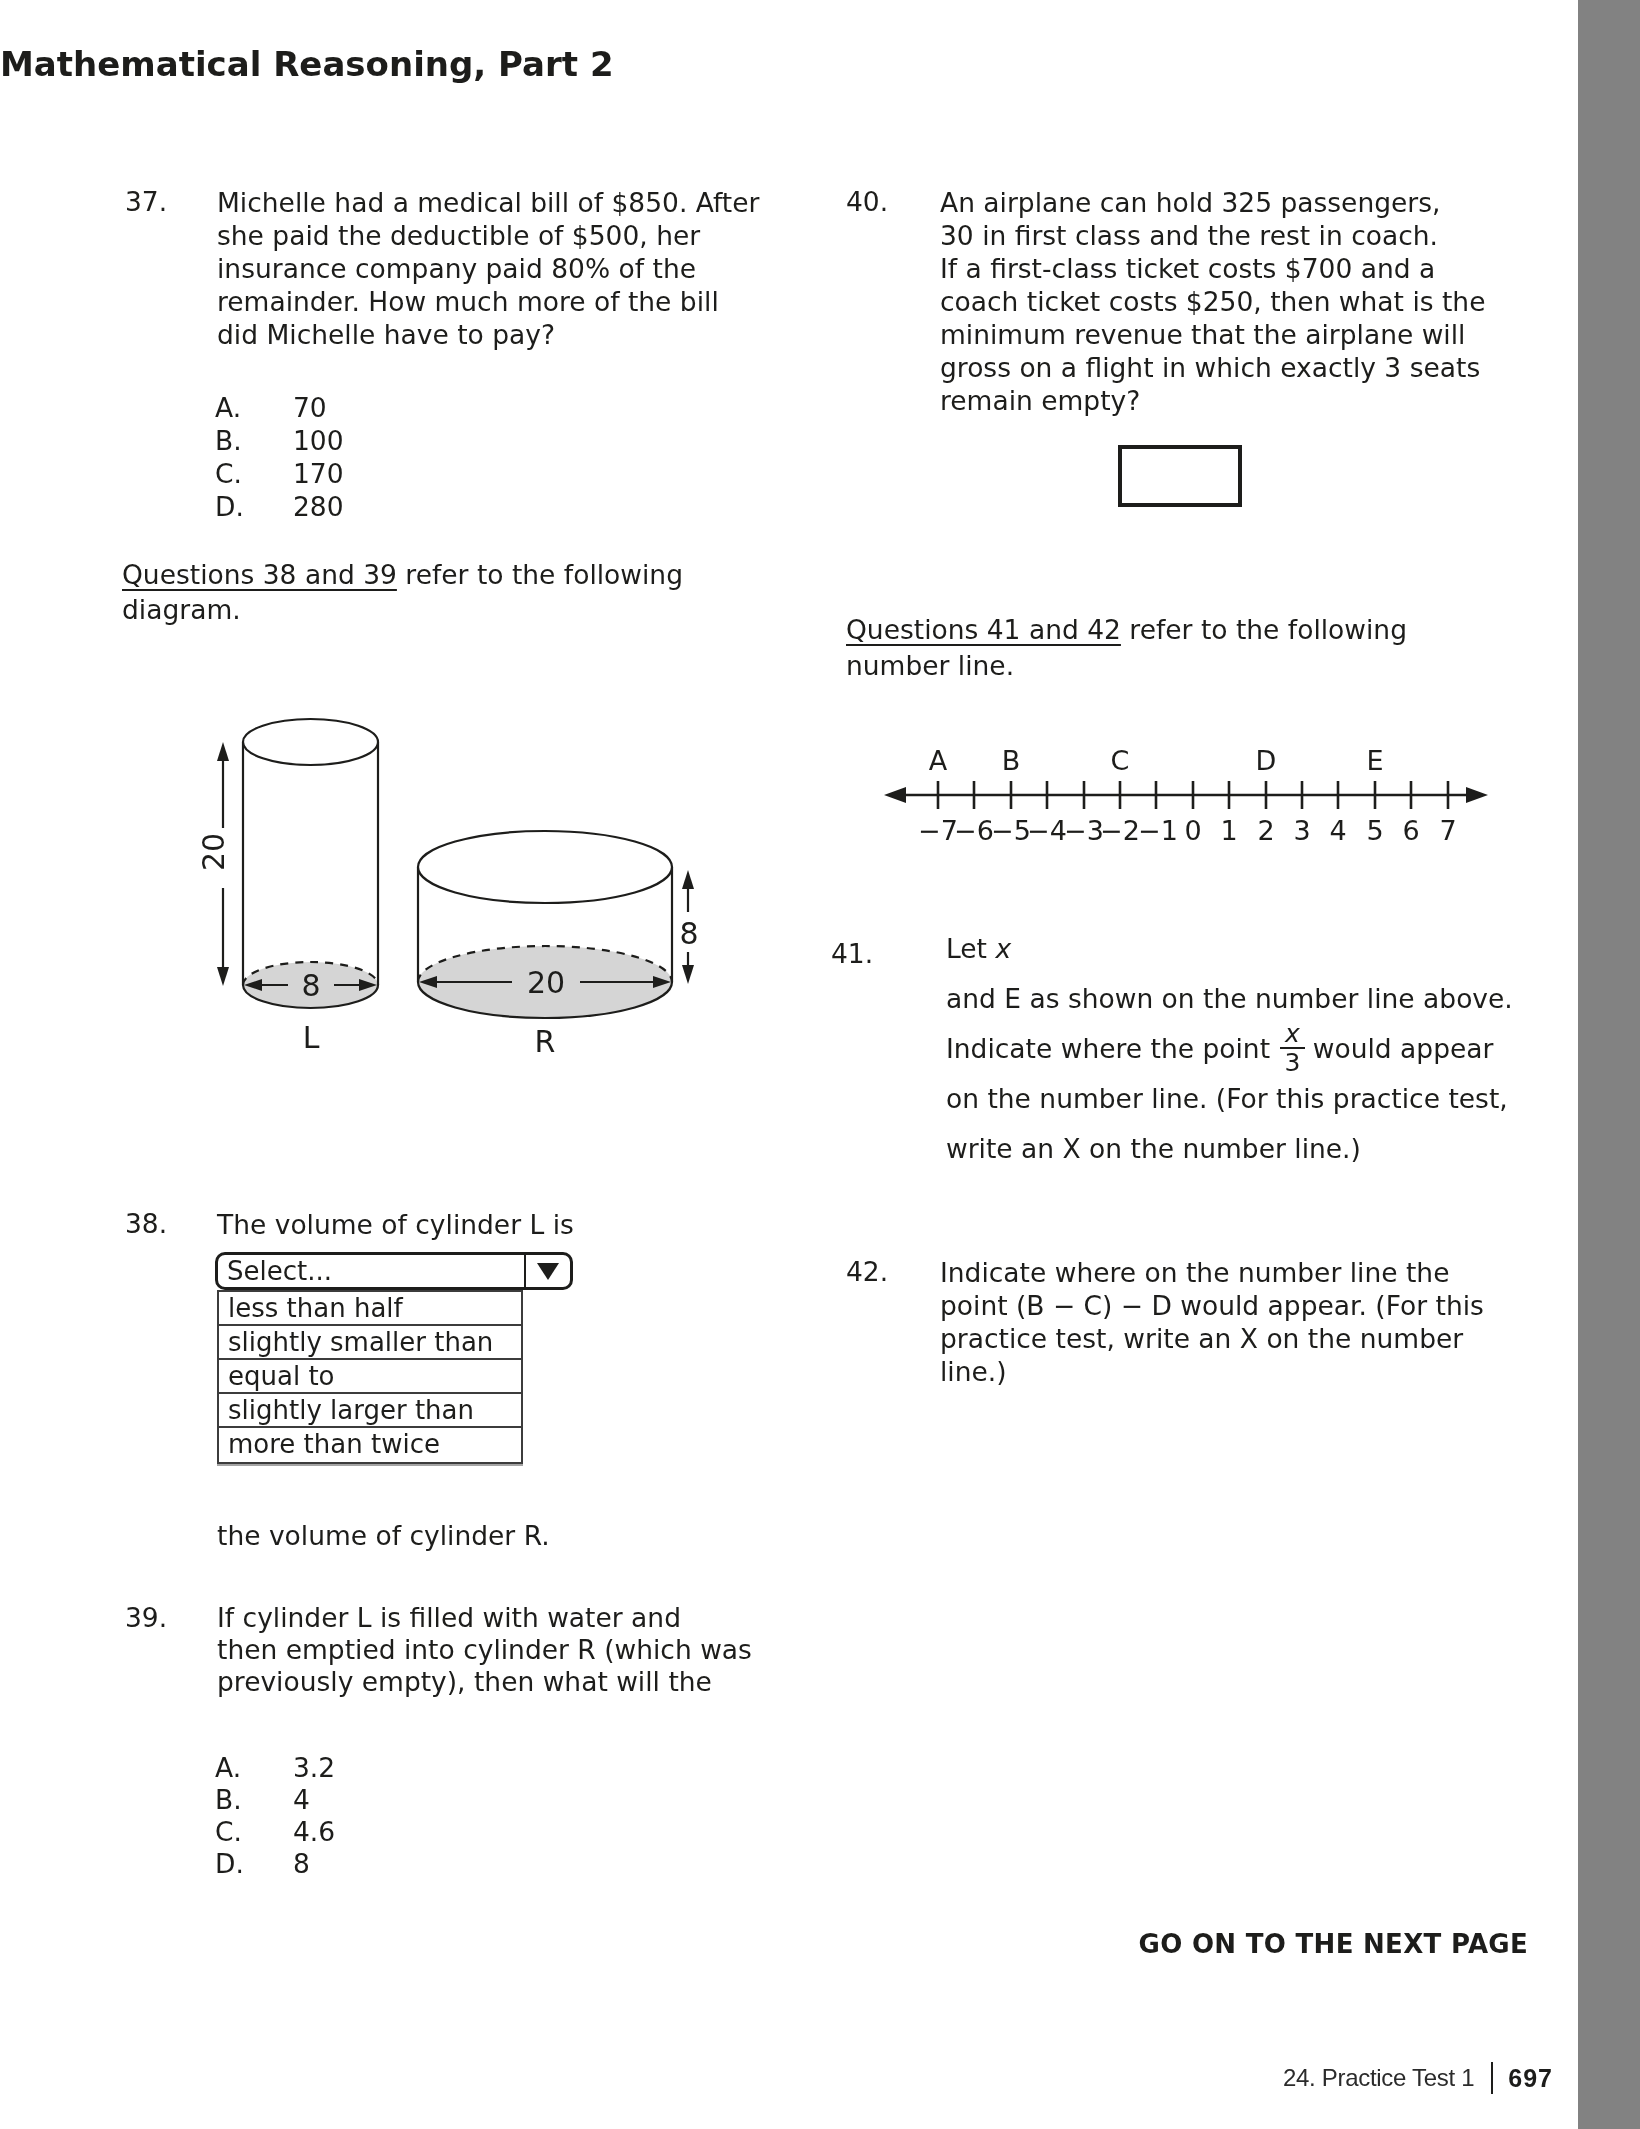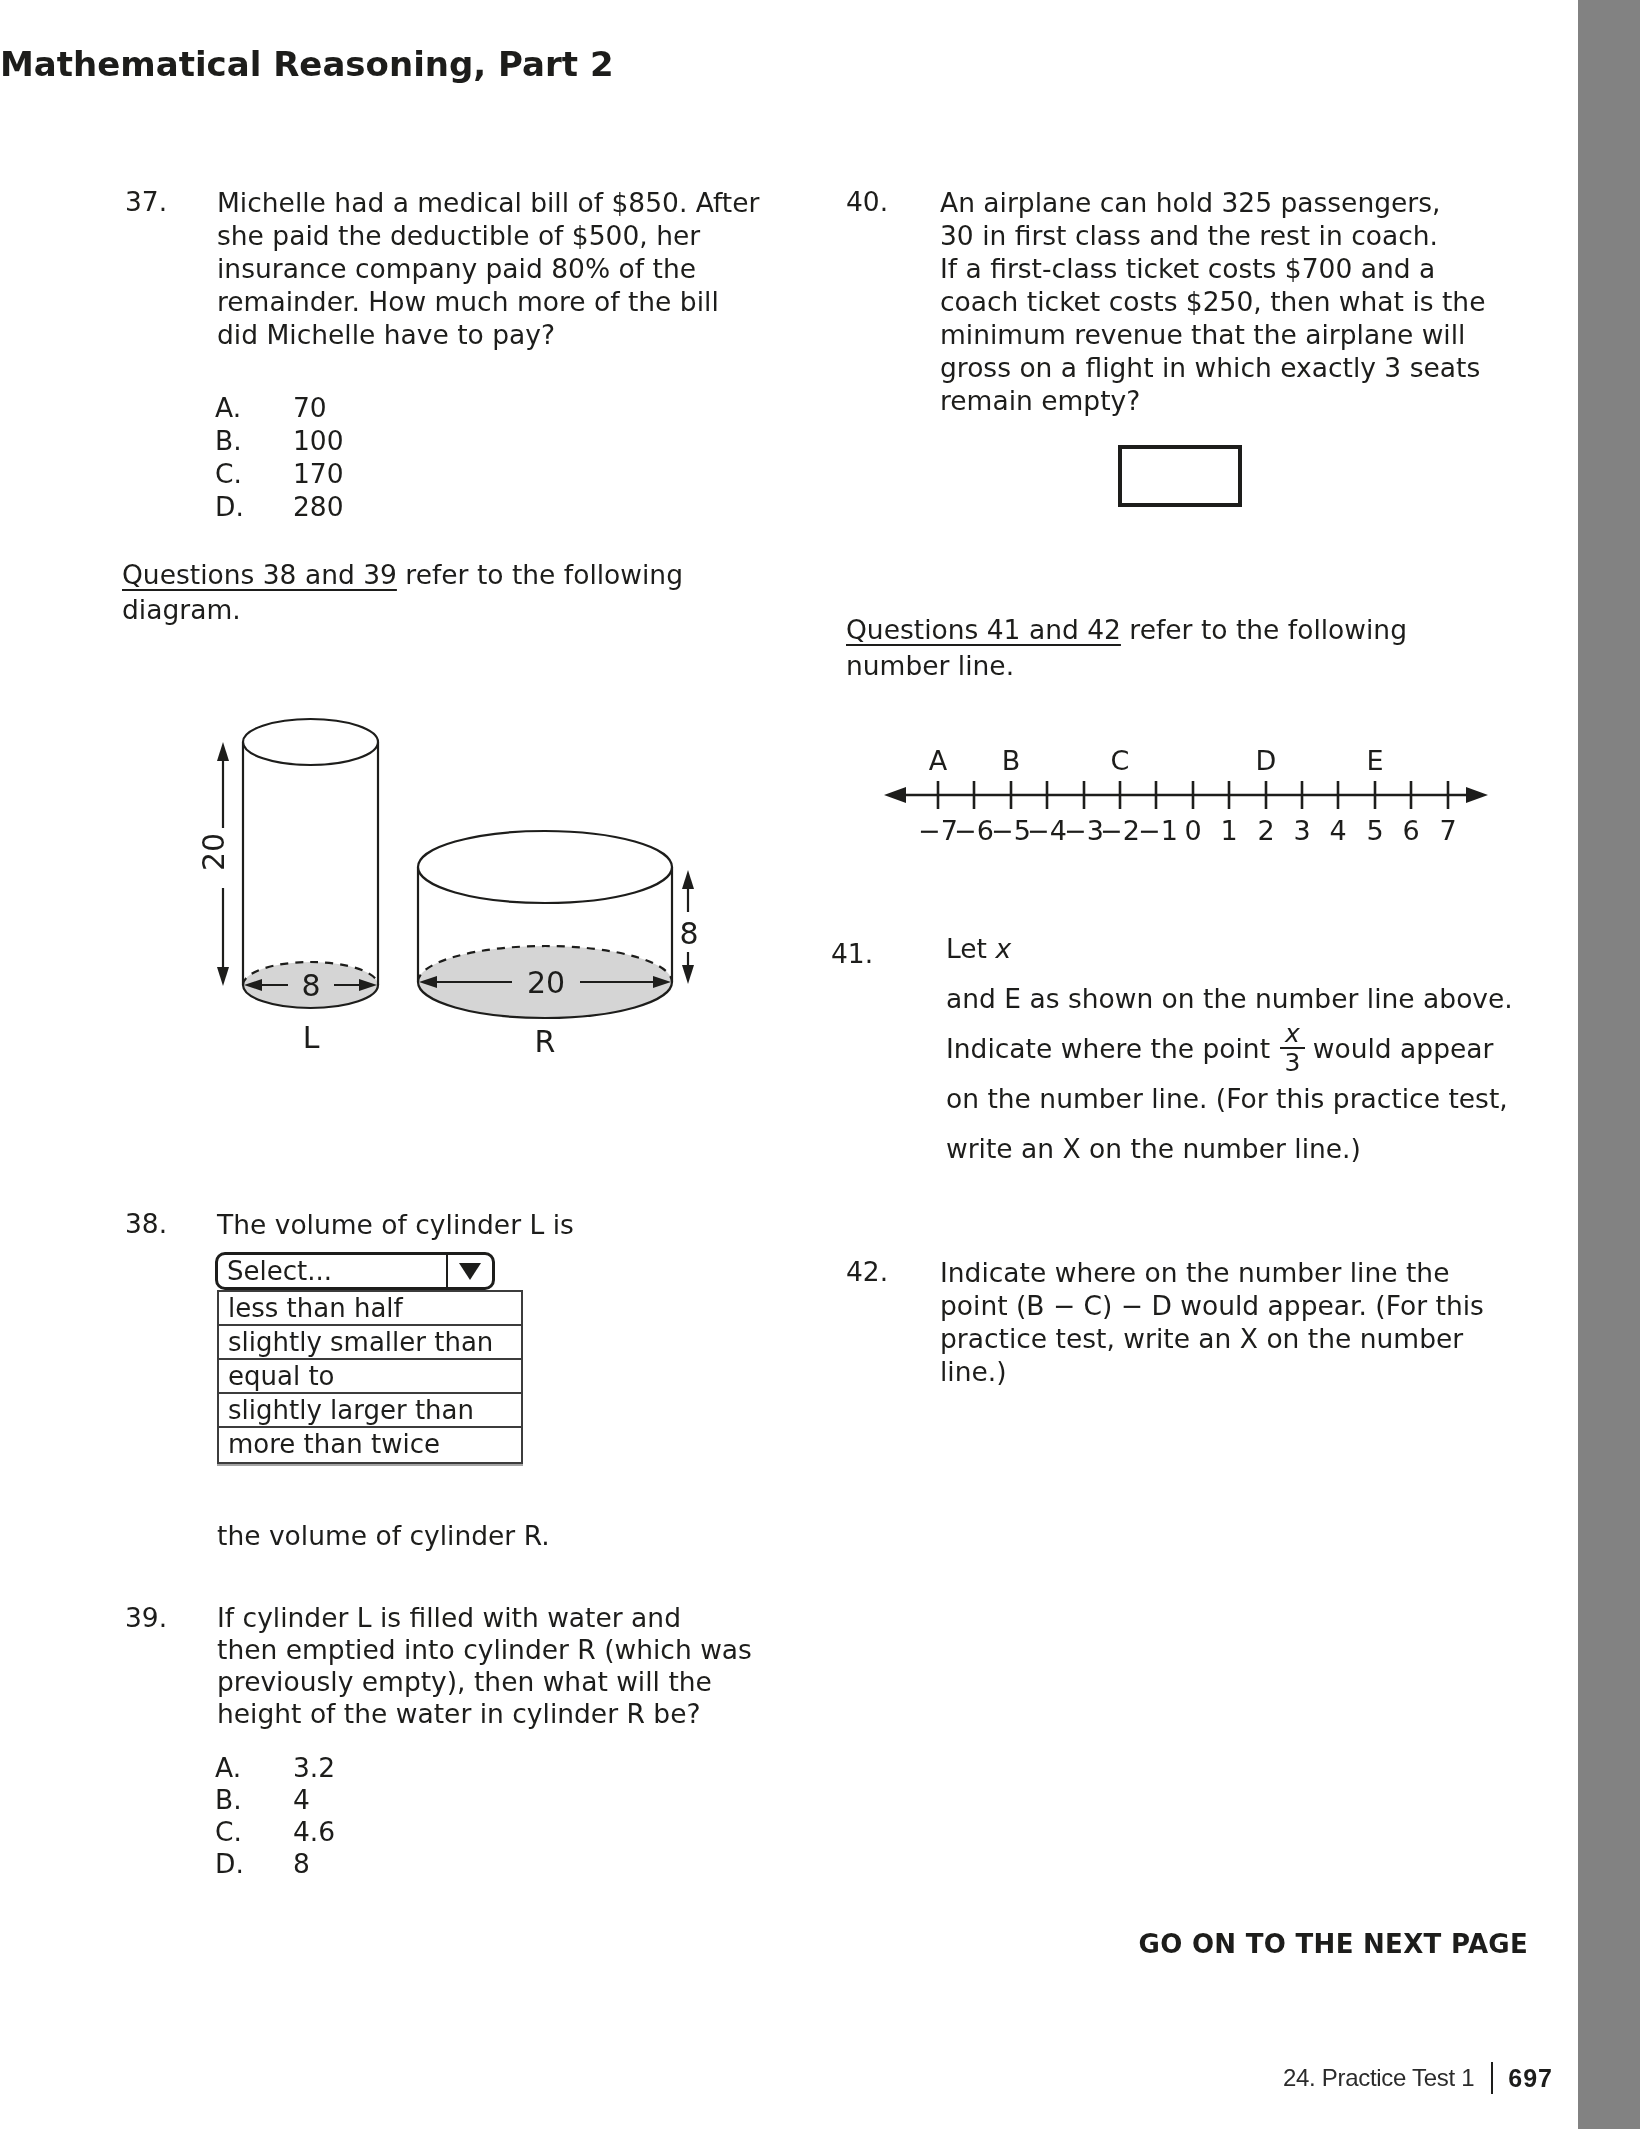--- a/index.html
+++ b/index.html
@@ -10,21 +10,21 @@
   .title{left:0;top:44px;width:1640px;text-align:left;font-size:34px;font-weight:bold;}
   .qnum{font-size:26.5px;}
   .qtext{font-size:26.5px;line-height:33px;}
   .qtext div{white-space:nowrap;}
   .intro{font-size:26.5px;line-height:33px;white-space:nowrap;}
   .u{text-decoration:underline;text-underline-offset:5px;}
   .opt-row{height:33px;line-height:33px;font-size:26.5px;white-space:nowrap;}
   .opt-row.h32{height:32px;line-height:32px;}
   .opt-letter{display:inline-block;width:78px;}
   
-  .select-box{left:215px;top:1252px;width:280px;height:38px;border:3px solid #1d1d1b;
+  .select-box{left:215px;top:1252px;width:358px;height:38px;border:3px solid #1d1d1b;
               border-radius:10px;display:flex;align-items:stretch;background:#fff;box-sizing:border-box;}
   .select-value{flex:1;font-size:26px;line-height:32px;padding-left:9px;}
   .select-arrow-area{width:44px;border-left:2.5px solid #1d1d1b;display:flex;align-items:center;justify-content:center;}
   .tri{width:0;height:0;border-left:11px solid transparent;border-right:11px solid transparent;border-top:17px solid #1d1d1b;}
   .select-list{left:217px;top:1290px;width:306px;border:2px solid #3c3c3c;background:#fff;box-sizing:border-box;
                box-shadow:0 2px 0 rgba(90,90,90,.55);}
   .select-opt{height:34px;line-height:33px;font-size:26px;padding-left:9px;border-bottom:2px solid #3c3c3c;white-space:nowrap;box-sizing:border-box;}
   .select-opt:last-child{border-bottom:none;}
   
   .q41 .ln{height:50px;display:flex;align-items:center;white-space:pre;font-size:26.5px;margin-left:6px;}
@@ -137,21 +137,20 @@
     <div class="select-opt">slightly larger than</div>
     <div class="select-opt">more than twice</div>
   </div>
   <div class="abs qtext nowrap" style="left:217px;top:1519px">the volume of cylinder R.</div>
 
   <div class="abs qnum" style="left:125px;top:1602px">39.</div>
   <div class="abs qtext" style="left:217px;top:1602px;line-height:32px">
     <div>If cylinder L is filled with water and</div>
     <div>then emptied into cylinder R (which was</div>
     <div>previously empty), then what will the</div>
-    <div>height of the water in cylinder R be?</div>
   </div>
   <div class="abs" style="left:215px;top:1752px">
     <div class="opt-row h32"><span class="opt-letter">A.</span><span>3.2</span></div>
     <div class="opt-row h32"><span class="opt-letter">B.</span><span>4</span></div>
     <div class="opt-row h32"><span class="opt-letter">C.</span><span>4.6</span></div>
     <div class="opt-row h32"><span class="opt-letter">D.</span><span>8</span></div>
   </div>
 
   <div class="abs qnum" style="left:846px;top:186px">40.</div>
   <div class="abs qtext" style="left:940px;top:186px">

